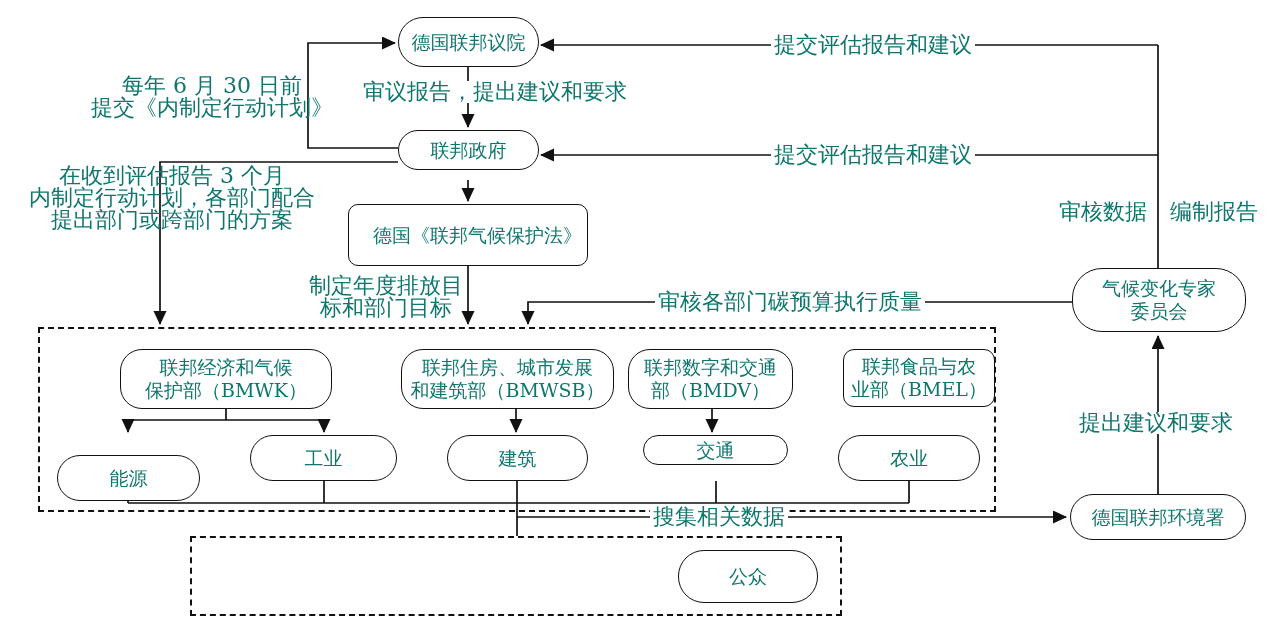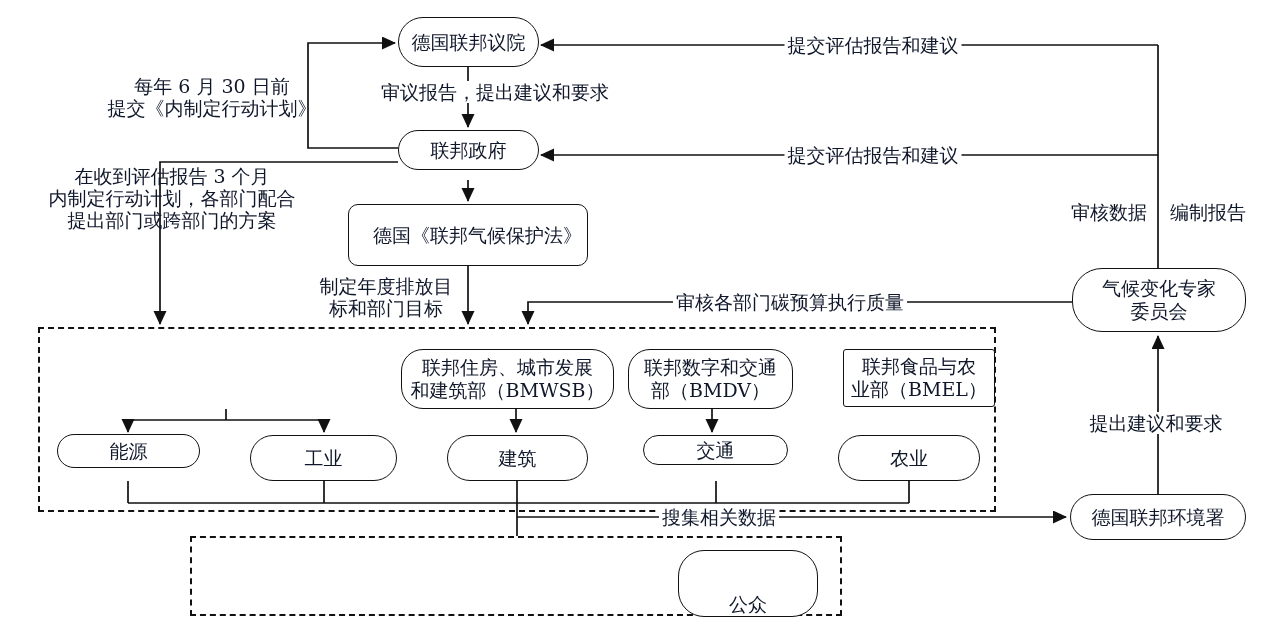--- a/index.html
+++ b/index.html
@@ -1,32 +1,32 @@
 <!DOCTYPE html>
 <html><head>
 <meta charset="utf-8">
 <style>
   html,body{margin:0;padding:0;background:#fff;}
   .canvas{
     position:relative;width:1268px;height:634px;background:#fff;overflow:hidden;
-    font-family:"DejaVu Serif","Liberation Serif",serif;color:#0f172a;
+    font-family:"DejaVu Serif","Liberation Serif",serif;color:#0f766e;
   }
   .canvas svg{position:absolute;left:0;top:0;}
   .node{
     position:absolute;background:#fff;border:1.8px solid #111;
     display:flex;flex-direction:column;align-items:center;justify-content:center;
     font-size:19px;line-height:23px;text-align:center;box-sizing:border-box;
     white-space:nowrap;z-index:3;
   }
   .dashed-box{
     position:absolute;border:2px dashed #111;box-sizing:border-box;background:transparent;z-index:1;
   }
   .elabel{
     position:absolute;transform:translate(-50%,-50%);
-    font-size:19px;line-height:22px;white-space:nowrap;text-align:center;
+    font-size:22px;line-height:22px;white-space:nowrap;text-align:center;
     background:#fff;padding:0 3px;z-index:4;
   }
   .elabel.no-bg{background:transparent;}
   .elabel.align-right{transform:translate(-100%,-50%);}
   .elabel.align-left{transform:translate(0,-50%);}
   .elabel span{display:block;}
 </style>
 </head>
 <body>
 
@@ -73,57 +73,61 @@
 
   <div class="node" style="left:348px;top:204px;width:240px;height:62px;border-radius:10px;padding-left:19px;">
     <span>德国《联邦气候保护法》</span>
   </div>
 
   <div class="node" style="left:1072px;top:268px;width:174px;height:64px;border-radius:30px;">
     <span>气候变化专家</span>
     <span>委员会</span>
   </div>
 
+  <div class="node" style="left:120px;top:349px;width:212px;height:60px;border-radius:22px;">
+    <span>联邦经济和气候</span>
+    <span>保护部（BMWK）</span>
+  </div>
 
   <div class="node" style="left:401px;top:349px;width:213px;height:60px;border-radius:22px;">
     <span>联邦住房、城市发展</span>
     <span>和建筑部（BMWSB）</span>
   </div>
 
   <div class="node" style="left:628px;top:349px;width:165px;height:60px;border-radius:22px;">
     <span>联邦数字和交通</span>
     <span>部（BMDV）</span>
   </div>
 
-  <div class="node" style="left:843px;top:349px;width:152px;height:58px;border-radius:3px;">
+  <div class="node" style="left:843px;top:349px;width:152px;height:58px;border-radius:11px;">
     <span>联邦食品与农</span>
     <span>业部（BMEL）</span>
   </div>
 
-  <div class="node" style="left:57px;top:434px;width:143px;height:34px;border-radius:23px;">
+  <div class="node" style="left:57px;top:455px;width:143px;height:46px;border-radius:23px;">
     <span>能源</span>
   </div>
   <div class="node" style="left:250px;top:435px;width:147px;height:46px;border-radius:23px;">
     <span>工业</span>
   </div>
   <div class="node" style="left:447px;top:435px;width:141px;height:46px;border-radius:23px;">
     <span>建筑</span>
   </div>
   <div class="node" style="left:643px;top:435px;width:145px;height:30px;border-radius:23px;justify-content:center;">
     <span>交通</span>
   </div>
   <div class="node" style="left:838px;top:435px;width:142px;height:46px;border-radius:23px;">
     <span>农业</span>
   </div>
 
   <div class="node" style="left:1070px;top:494px;width:176px;height:46px;border-radius:23px;">
     <span>德国联邦环境署</span>
   </div>
 
-  <div class="node" style="left:678px;top:550px;width:140px;height:67px;border-radius:26px;justify-content:flex-end;">
+  <div class="node" style="left:678px;top:550px;width:140px;height:53px;border-radius:26px;">
     <span>公众</span>
   </div>
 
   <div class="elabel" style="left:495px;top:92px;">审议报告，提出建议和要求</div>
 
   <div class="elabel no-bg" style="left:212px;top:97px;">
     <span>每年 6 月 30 日前</span>
     <span>提交《内制定行动计划》</span>
   </div>
 

